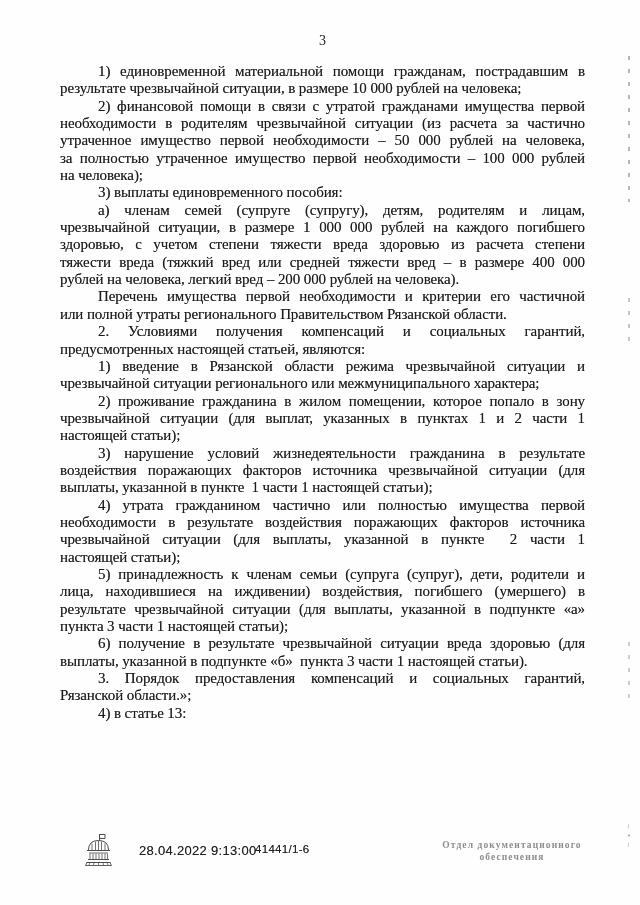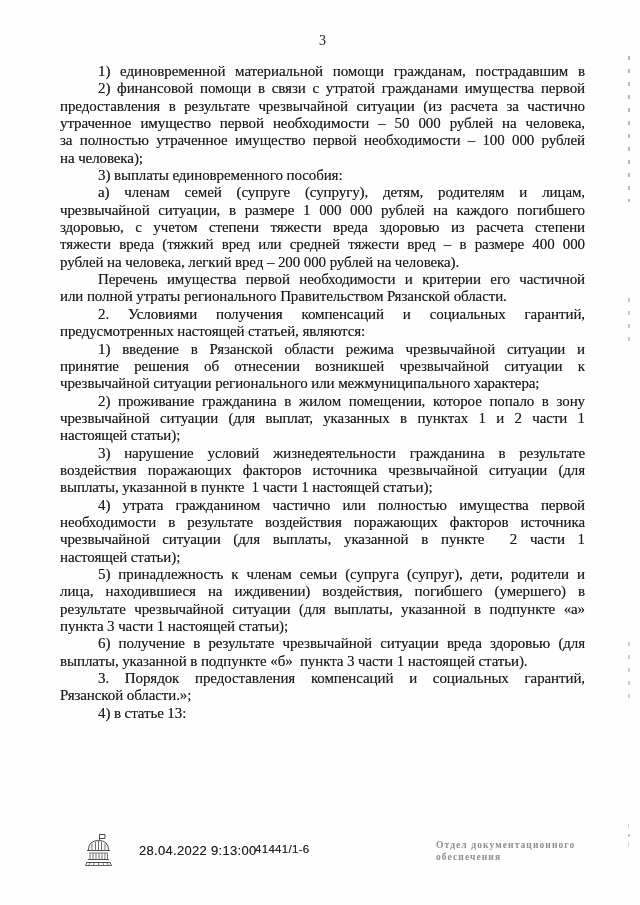--- a/index.html
+++ b/index.html
@@ -53,20 +53,21 @@
   .stamp-number{
     position:absolute;left:255px;top:843px;
     font-family:"Liberation Sans","DejaVu Sans",sans-serif;
     font-size:11.5px;letter-spacing:.3px;
     color:#202020;
     text-shadow:0 0 .4px rgba(0,0,0,.5);
     text-align:center;
   }
   .dept-stamp{
     position:absolute;left:436px;top:840px;width:152px;
+    text-align:center;
     font-family:"Liberation Serif","DejaVu Serif",serif;
     font-weight:bold;
     font-size:9.5px;line-height:11.5px;
     letter-spacing:1.1px;
     color:#8d8d8d;
     filter:blur(.3px);
   }
   
   .edge-strip{
     position:absolute;width:2px;left:628px;
@@ -86,37 +87,37 @@
 </style>
 </head>
 <body>
 
 <div class="page">
 
   <div class="page-number">3</div>
 
   <div class="doc-body">
       <div class="line first">1) единовременной материальной помощи гражданам, пострадавшим в</div>
+      <div class="line last">результате чрезвычайной ситуации, в размере 10&nbsp;000 рублей на человека;</div>
       <div class="line first">2) финансовой помощи в связи с утратой гражданами имущества первой</div>
-      <div class="line">предоставления в результате чрезвычайной ситуации (из расчета за частично</div>
+      <div class="line">необходимости в родителям чрезвычайной ситуации (из расчета за частично</div>
       <div class="line">утраченное имущество первой необходимости – 50&nbsp;000 рублей на человека,</div>
       <div class="line">за полностью утраченное имущество первой необходимости – 100&nbsp;000 рублей</div>
       <div class="line last">на человека);</div>
       <div class="line first last">3) выплаты единовременного пособия:</div>
       <div class="line first">а) членам семей (супруге (супругу), детям, родителям и лицам,</div>
       <div class="line">чрезвычайной ситуации, в размере 1&nbsp;000&nbsp;000 рублей на каждого погибшего</div>
       <div class="line">здоровью, с учетом степени тяжести вреда здоровью из расчета степени</div>
       <div class="line">тяжести вреда (тяжкий вред или средней тяжести вред – в размере 400&nbsp;000</div>
       <div class="line last">рублей на человека, легкий вред – 200&nbsp;000 рублей на человека).</div>
       <div class="line first">Перечень имущества первой необходимости и критерии его частичной</div>
       <div class="line last">или полной утраты регионального Правительством Рязанской области.</div>
       <div class="line first">2. Условиями получения компенсаций и социальных гарантий,</div>
       <div class="line last">предусмотренных настоящей статьей, являются:</div>
       <div class="line first">1) введение в Рязанской области режима чрезвычайной ситуации и</div>
-      <div class="line">принятие решения об отнесении возникшей чрезвычайной ситуации к</div>
       <div class="line last">чрезвычайной ситуации регионального или межмуниципального характера;</div>
       <div class="line first">2) проживание гражданина в жилом помещении, которое попало в зону</div>
       <div class="line">чрезвычайной ситуации (для выплат, указанных в пунктах 1 и 2 части 1</div>
       <div class="line last">настоящей статьи);</div>
       <div class="line first">3) нарушение условий жизнедеятельности гражданина в результате</div>
       <div class="line">воздействия поражающих факторов источника чрезвычайной ситуации (для</div>
       <div class="line last">выплаты, указанной в пункте&nbsp; 1 части 1 настоящей статьи);</div>
       <div class="line first">4) утрата гражданином частично или полностью имущества первой</div>
       <div class="line">необходимости в результате воздействия поражающих факторов источника</div>
       <div class="line">чрезвычайной ситуации (для выплаты, указанной в пункте&nbsp; 2 части 1</div>

